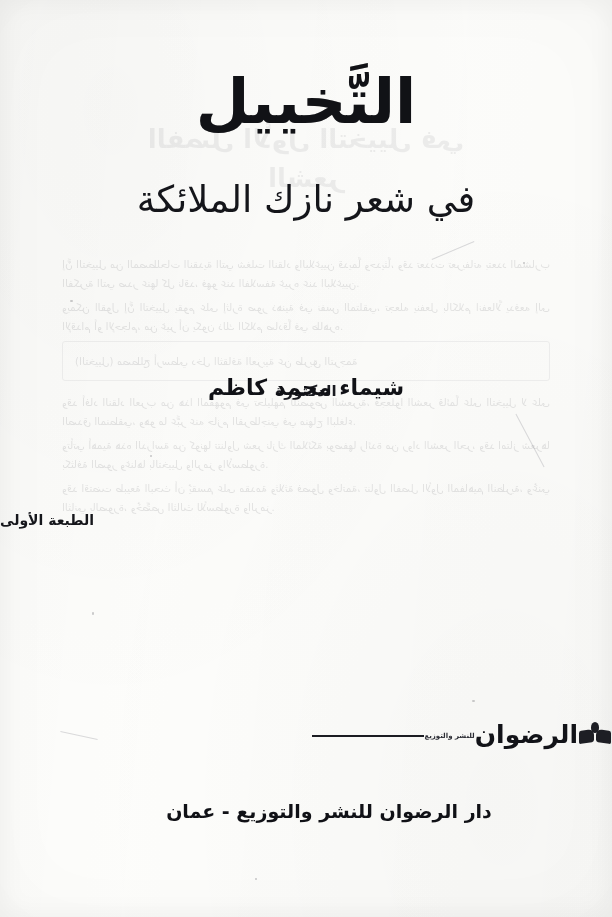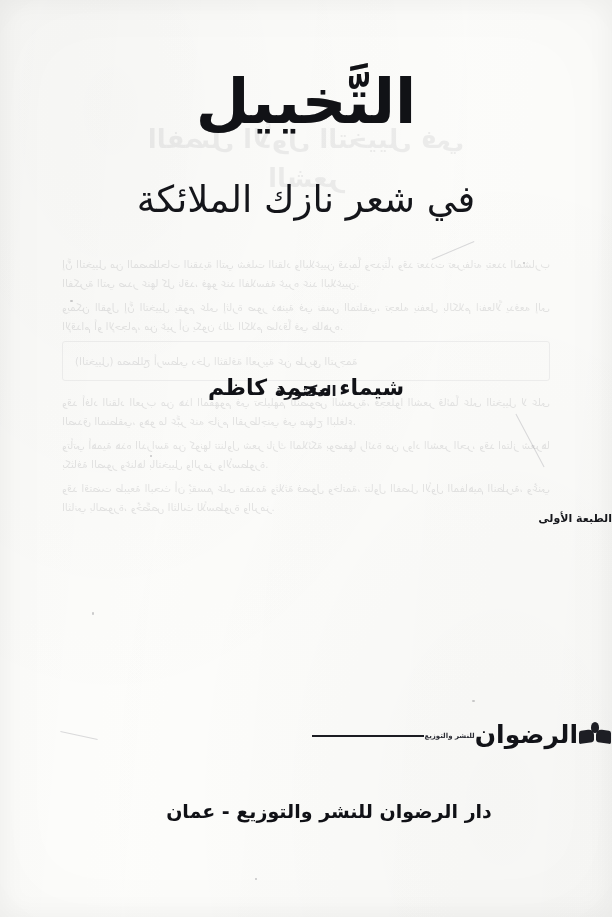--- a/index.html
+++ b/index.html
@@ -141,22 +141,22 @@
     font-size: 22px;
     font-weight: bold;
     color: #101116;
   }
 
   .edition {
     position: absolute;
     top: 512px;
     left: 0;
     right: 0;
-    text-align: right;
-    font-size: 11px;
+    text-align: left;
+    font-size: 14px;
     font-weight: bold;
     color: #15161b;
   }
 
   .year {
     position: absolute;
     top: 545px;
     left: 0;
     right: 0;
     text-align: center;

